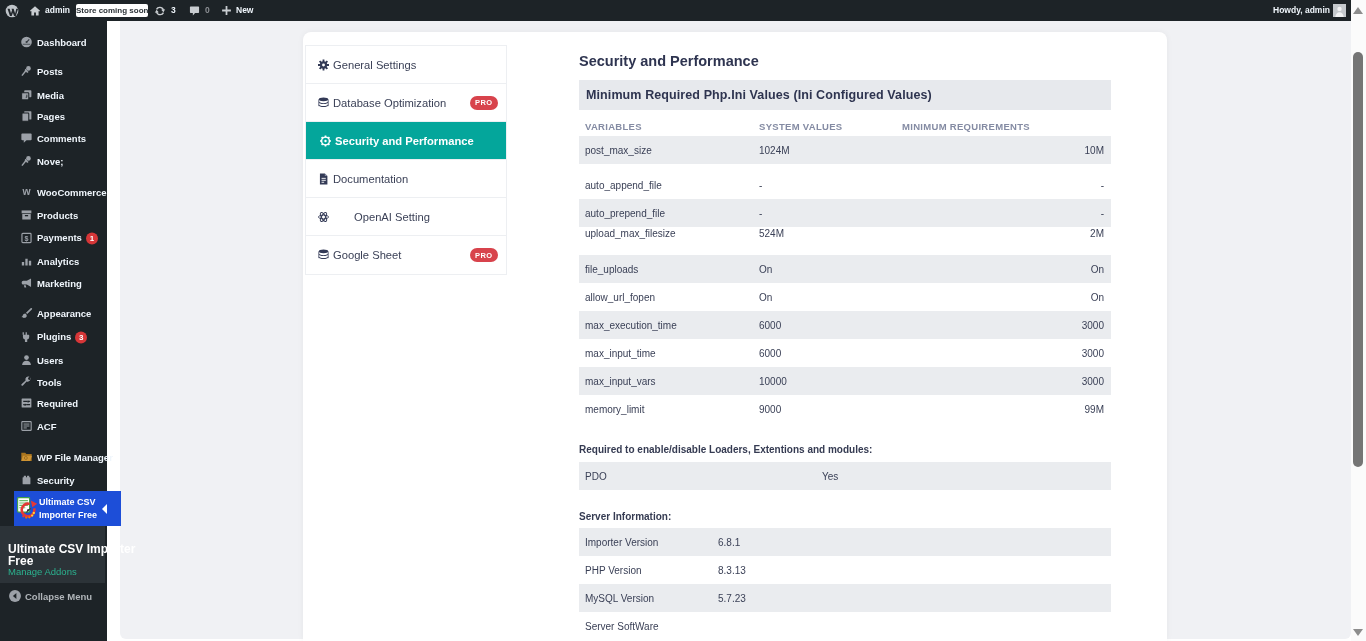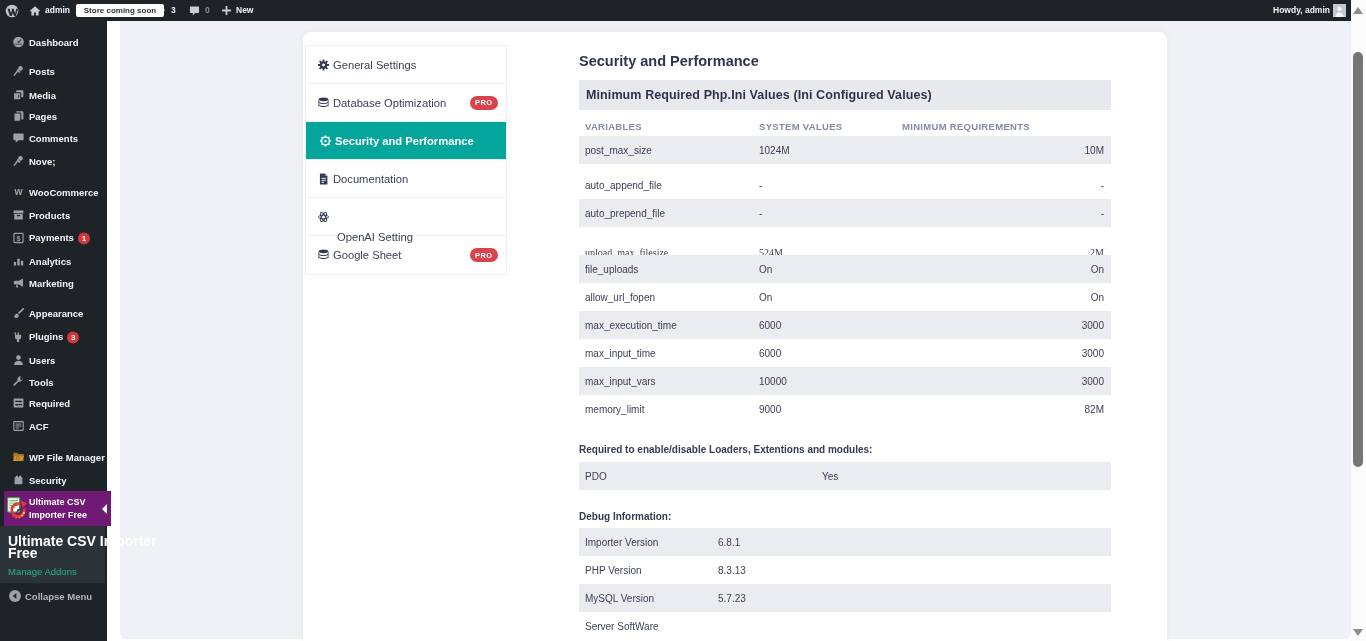--- a/index.html
+++ b/index.html
@@ -1,32 +1,32 @@
 <!DOCTYPE html>
 <html><head>
 <meta charset="utf-8">
 <style>
 * { margin:0; padding:0; box-sizing:border-box; }
 html,body { width:1366px; height:641px; overflow:hidden; background:#fff;
   font-family:"Liberation Sans", sans-serif; }
 
 #adminbar { position:absolute; left:0; top:0; width:1351px; height:21px; background:#1d2327; color:#f0f6fc; font-size:8.5px; }
 .ab-item { position:absolute; top:0; height:21px; line-height:21px; color:#f0f6fc; white-space:nowrap; }
-#coming { position:absolute; left:76px; top:4px; width:88px; height:13px; background:#fff; border-radius:2px; color:#2c3338; font-size:8px; font-weight:bold; line-height:13px; text-align:center; white-space:nowrap; }
+#coming { position:absolute; left:76px; top:4px; width:72px; height:13px; background:#fff; border-radius:2px; color:#2c3338; font-size:8px; font-weight:bold; line-height:13px; text-align:center; white-space:nowrap; }
 
 #sidebar { position:absolute; left:0; top:21px; width:107px; height:620px; background:#1d2327; }
-.mi { position:absolute; left:4px; width:112px; height:22px; }
+.mi { position:absolute; left:12px; width:112px; height:22px; }
 .mi .ic { position:absolute; left:8px; top:50%; transform:translateY(-50%); width:13px; height:13px; }
 .mi .tx { position:absolute; left:25px; top:50%; transform:translateY(-50%); color:#f0f6fc; font-size:9.5px; font-weight:600; white-space:nowrap; }
 .badge { display:inline-block; min-width:12px; height:12px; border-radius:7px; background:#d63638; color:#fff; font-size:8px; line-height:12px; text-align:center; font-weight:bold; padding:0 1px; vertical-align:0px; margin-left:4px; }
-#csvitem { position:absolute; left:4px; top:491px; width:107px; height:35px; background:#701a75; }
+#csvitem { position:absolute; left:14px; top:491px; width:107px; height:35px; background:#1d4ed8; }
 #csvitem .tx2 { position:absolute; left:25px; top:5px; color:#fff; font-size:9px; font-weight:600; line-height:12.5px; }
 #arrow { position:absolute; left:102px; top:503.5px; width:0; height:0; border-top:5px solid transparent; border-bottom:5px solid transparent; border-right:5px solid #ffffff; }
 #submenu { position:absolute; left:0; top:526px; width:105px; height:57px; background:#2c3338; }
-#submenu .t1 { position:absolute; left:8px; top:9px; color:#fff; font-weight:bold; font-size:14px; line-height:12px; white-space:nowrap; }
+#submenu .t1 { position:absolute; left:8px; top:17px; color:#fff; font-weight:bold; font-size:12px; line-height:12px; white-space:nowrap; }
 #submenu .t2 { position:absolute; left:8px; top:40px; color:#2bb28f; font-size:9.5px; font-weight:500; }
 #collapse { position:absolute; left:0; top:588px; width:107px; height:16px; }
 #collapse .tx { position:absolute; left:25px; top:50%; transform:translateY(-50%); color:#b0b5b9; font-size:9.5px; font-weight:600; }
 
 #greypanel { position:absolute; left:120px; top:21px; width:1231px; height:618px; background:#f0f1f4; border-radius:0 0 6px 6px; }
 #card { position:absolute; left:303px; top:32px; width:864px; height:609px; background:#fff; border-radius:8px 8px 0 0; box-shadow:0 0 6px rgba(0,0,0,.05); }
 
 #tabs { position:absolute; left:305px; top:45px; width:202px; height:230px; background:#fff; border:1px solid #edeff2; }
 .tab { position:relative; width:100%; height:38px; border-bottom:1px solid #edeff2; }
 .tab:last-child { border-bottom:none; }
@@ -96,21 +96,21 @@
         <path d="M7 9h6.5M7 12h6.5M7 15h4" stroke="#fff" stroke-width="1.4" fill="none"></path>
       </svg>
       <span class="tt">Documentation</span>
     </div>
   <div class="tab">
       <svg class="ti" viewBox="0 0 20 20" fill="none" stroke="#333a56" stroke-width="1.5">
         <ellipse cx="10" cy="10" rx="7.8" ry="3"></ellipse>
         <ellipse cx="10" cy="10" rx="7.8" ry="3" transform="rotate(60 10 10)"></ellipse>
         <ellipse cx="10" cy="10" rx="7.8" ry="3" transform="rotate(120 10 10)"></ellipse>
       </svg>
-      <span class="tt" style="left:31px;margin-top:20px;">OpenAI Setting</span>
+      <span class="tt" style="left:48px;">OpenAI Setting</span>
     </div>
   <div class="tab">
       <svg class="ti" viewBox="0 0 20 20" fill="#333a56">
         <ellipse cx="10" cy="4.4" rx="7.2" ry="2.9"></ellipse>
         <path d="M2.8 7.3c0 1.6 3.2 2.9 7.2 2.9s7.2-1.3 7.2-2.9v1.5c0 1.6-3.2 2.9-7.2 2.9s-7.2-1.3-7.2-2.9z"></path>
         <path d="M2.8 11.8c0 1.6 3.2 2.9 7.2 2.9s7.2-1.3 7.2-2.9v1.5c0 1.6-3.2 2.9-7.2 2.9s-7.2-1.3-7.2-2.9z"></path>
         <path d="M2.8 4.4v10.4M17.2 4.4v10.4" stroke="#333a56" stroke-width="1.2" fill="none"></path>
       </svg>
       <span class="tt">Google Sheet</span>
       <span class="pro">PRO</span>
@@ -131,21 +131,21 @@
 <div class="trow" style="top:171px;">
     <span class="c1">auto_append_file</span>
     <span class="c2">-</span>
     <span class="c3">-</span>
   </div>
 <div class="trow g" style="top:199px;">
     <span class="c1">auto_prepend_file</span>
     <span class="c2">-</span>
     <span class="c3">-</span>
   </div>
-<div class="trow" style="top:238px;font-family:Liberation Serif, serif;">
+<div class="trow" style="top:219px;">
     <span class="c1">upload_max_filesize</span>
     <span class="c2">524M</span>
     <span class="c3">2M</span>
   </div>
 <div class="trow g" style="top:255px;">
     <span class="c1">file_uploads</span>
     <span class="c2">On</span>
     <span class="c3">On</span>
   </div>
 <div class="trow" style="top:283px;">
@@ -164,30 +164,30 @@
     <span class="c3">3000</span>
   </div>
 <div class="trow g" style="top:367px;">
     <span class="c1">max_input_vars</span>
     <span class="c2">10000</span>
     <span class="c3">3000</span>
   </div>
 <div class="trow" style="top:395px;">
     <span class="c1">memory_limit</span>
     <span class="c2">9000</span>
-    <span class="c3">82M</span>
+    <span class="c3">99M</span>
   </div>
 
 <div class="sectitle" style="top:444px;">Required to enable/disable Loaders, Extentions and modules:</div>
 <div class="trow g" style="top:462px;">
     <span class="c1">PDO</span>
     <span style="left:243px;">Yes</span>
   </div>
 
-<div class="sectitle" style="top:511px;">Debug Information:</div>
+<div class="sectitle" style="top:511px;">Server Information:</div>
 <div class="trow g" style="top:528px;">
     <span class="c1">Importer Version</span>
     <span style="left:139px;">6.8.1</span>
   </div>
 <div class="trow" style="top:556px;">
     <span class="c1">PHP Version</span>
     <span style="left:139px;">8.3.13</span>
   </div>
 <div class="trow g" style="top:584px;">
     <span class="c1">MySQL Version</span>

